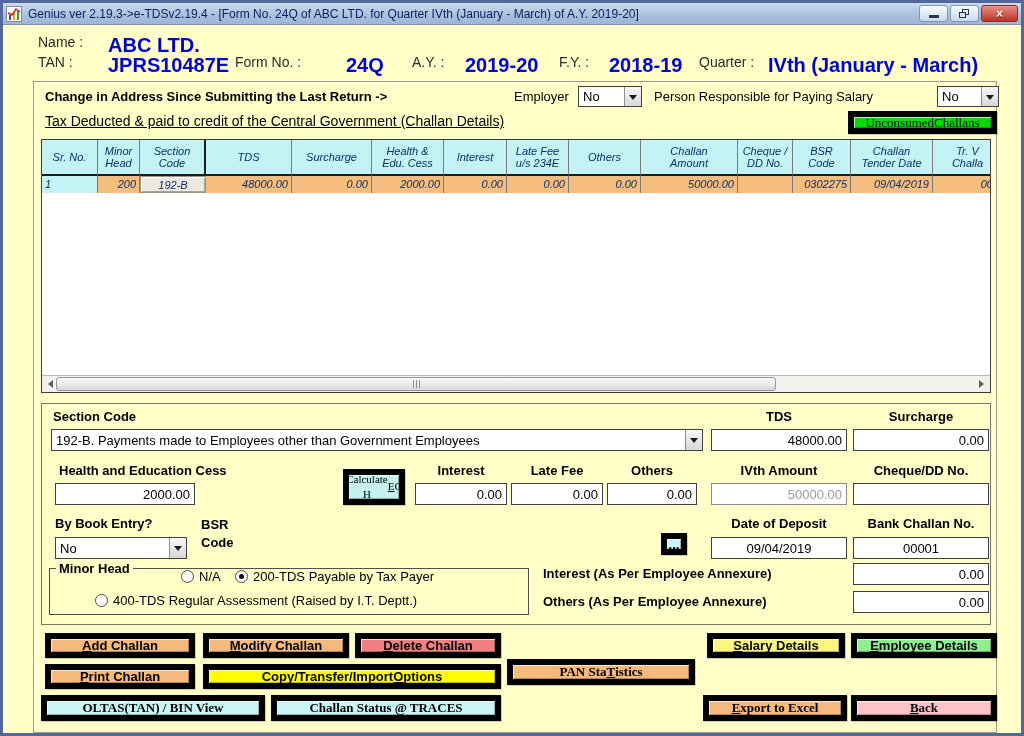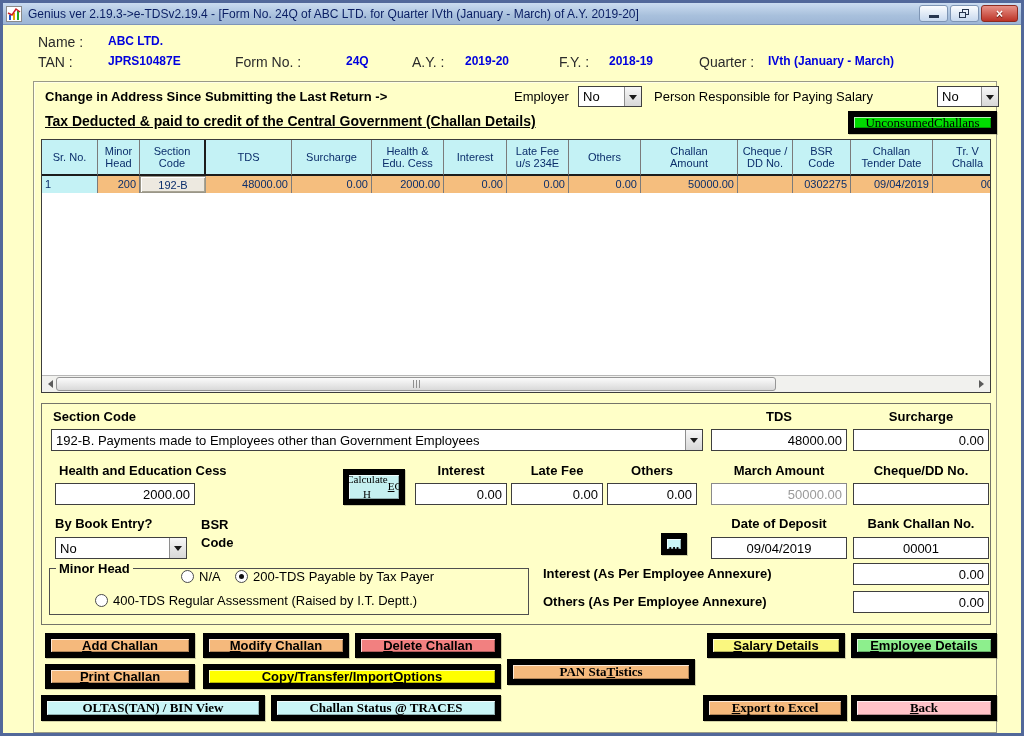--- a/index.html
+++ b/index.html
@@ -17,21 +17,21 @@
   .wbtn { width:29px; height:17px; border:1px solid #7E95B4; border-radius:3px;
           background:linear-gradient(#FBFDFE,#C7D8EE); display:flex; align-items:center; justify-content:center; }
   .wbtn.close { width:37px; background:linear-gradient(#E89287,#BC3327); border-color:#8C2B20; }
   .minbar { width:10px; height:3px; background:#27364F; margin-top:6px; }
   .restsq { position:relative; width:11px; height:10px; }
   .restsq .sq1 { position:absolute; left:3px; top:0; width:7px; height:6px; border:1px solid #27364F; }
   .restsq .sq2 { position:absolute; left:0; top:3px; width:7px; height:6px; border:1px solid #27364F; background:#D7E4F2; }
   .closex { color:#fff; font-weight:bold; font-size:12px; line-height:1; text-shadow:0 1px 1px #5A150D; }
   
   .hlabel { position:absolute; font-size:14px; color:#2B2B2B; }
-  .hvalue { position:absolute; font-size:12px; font-weight:bold; color:#0000DE; }
+  .hvalue { position:absolute; font-size:20px; font-weight:bold; color:#0000DE; }
   
   .mainpanel { position:absolute; left:30px; top:78px; width:964px; height:652px;
                border:1px solid #9A9A86; box-shadow:inset 1px 1px 0 #FFFFE8; }
   .formbox { position:absolute; left:38px; top:400px; width:950px; height:222px;
              border:1px solid #74746A; }
   .lbl { position:absolute; font-size:13px; font-weight:bold; color:#000; white-space:pre-line; }
   .plain { font-weight:normal; }
   .ctrlbl { text-align:center; }
   
   .field { position:absolute; background:#fff; border:1px solid #3F3F3F; height:22px;
@@ -57,21 +57,21 @@
   .salary { background:#FAF77F; }
   .green { background:#8DEF8D; }
   .teal { background:#00AEB4; }
   .cyanbtn { background:#C9F5F7; }
   .pink { background:#FFC2C8; }
   .unconsumed { background:#00DC00; font-weight:normal; font-size:13px; }
   .calchec { background:#C5F0F0; font-size:11px; font-weight:normal; text-align:center; white-space:normal; line-height:1.4; }
   
   .tablebox { position:absolute; left:38px; top:136px; width:950px; height:254px;
               border:1px solid #3C3C3C; background:#fff; overflow:hidden; }
-  .trow { display:flex; overflow:hidden; }
+  .trow { display:flex; overflow:hidden;font-style:italic; }
   .tcell { flex:0 0 auto; font-size:11px; color:#0B2E6B; border-right:1px solid #7B7B7B;
            padding:2px 3px; overflow:hidden; white-space:pre-line; }
   .thead .tcell { background:#C4F2F5; height:36px; display:flex; align-items:center; justify-content:center;
                   text-align:center; border-bottom:2px solid #1C1C1C; }
   .tdata .tcell { background:#F5BE7E; height:17px; display:block; text-align:right; white-space:nowrap; padding-top:2px; }
   .tdata .tcell.srno { background:#C4F2F5; text-align:left; }
   .tdata .tcell.seccode { background:#EDE9E0; text-align:center; border:1px solid #9A9688;
                           box-shadow:inset 1px 1px 0 #fff, inset -1px -1px 0 #A8A494; }
   .thead .tcell.heavy { border-right:2px solid #1C1C1C; }
   .c0{width:56px}.c1{width:42px}.c2{width:66px}.c3{width:86px}.c4{width:80px}.c5{width:72px}.c6{width:63px}
@@ -99,21 +99,21 @@
   .tinybtn.up::after { border-bottom:4px solid #9B9B9B; margin-bottom:3px; }
   .tinybtn.down::after { border-top:4px solid #9B9B9B; margin-top:3px; }
   
   fieldset.minorhead { position:absolute; left:46px; top:558px; width:480px; height:54px;
                        border:1px solid #4F4F4F; background:transparent; }
   fieldset.minorhead legend { font-size:13px; font-weight:bold; margin-left:6px; padding:0 3px; }
   .radio-item { position:absolute; display:flex; align-items:center; gap:5px; font-size:13px; color:#000; }
   .radio { width:13px; height:13px; border-radius:50%; background:#fff; border:1px solid #4A4A4A;
            display:flex; align-items:center; justify-content:center; }
   .radio.checked::after { content:''; width:5px; height:5px; border-radius:50%; background:#101010; }
-  .heading { position:absolute; font-size:14px; font-weight:bold; color:#000; text-decoration:underline; }
+  .heading { position:absolute; font-size:14px; font-weight:normal; color:#000; text-decoration:underline; }
   u { text-decoration:underline; }
 </style>
 </head>
 <body>
 
 <div class="window">
 
   <div class="titlebar">
     <svg class="appicon" viewBox="0 0 16 16">
       <rect x="0.5" y="0.5" width="15" height="15" fill="#FFFFFF" stroke="#8A8A8A"></rect>
@@ -236,21 +236,21 @@
 
   <span class="lbl" style="left:56px; top:460px;">Health and Education Cess</span>
   <input class="field num" style="left: 52px; top: 480px; width: 140px;" readonly="" value="2000.00">
   <button class="btn calchec serif" style="left:340px; top:466px; width:62px; height:36px;">Calculate H<u>E</u>C</button>
   <span class="lbl ctrlbl" style="left:412px; top:460px; width:92px;">Interest</span>
   <input class="field num" style="left: 412px; top: 480px; width: 92px;" readonly="" value="0.00">
   <span class="lbl ctrlbl" style="left:508px; top:460px; width:92px;">Late Fee</span>
   <input class="field num" style="left: 508px; top: 480px; width: 92px;" readonly="" value="0.00">
   <span class="lbl ctrlbl" style="left:604px; top:460px; width:90px;">Others</span>
   <input class="field num" style="left: 604px; top: 480px; width: 90px;" readonly="" value="0.00">
-  <span class="lbl ctrlbl" style="left:708px; top:460px; width:136px;">March Amount</span>
+  <span class="lbl ctrlbl" style="left:708px; top:460px; width:136px;">IVth Amount</span>
   <input class="field num disabled" style="left: 708px; top: 480px; width: 136px;" readonly="" value="50000.00">
   <span class="lbl ctrlbl" style="left:850px; top:460px; width:136px;">Cheque/DD No.</span>
   <input class="field" style="left: 850px; top: 480px; width: 136px;" readonly="" value="">
 
   <span class="lbl" style="left:52px; top:513px;">By Book Entry?</span>
   <div class="combo" style="left:52px; top:534px; width:132px; height:22px;">
     <span class="val">No</span>
     <span class="dd"></span>
   </div>
   <span class="lbl" style="left:198px; top:513px; line-height:1.4;">BSR

